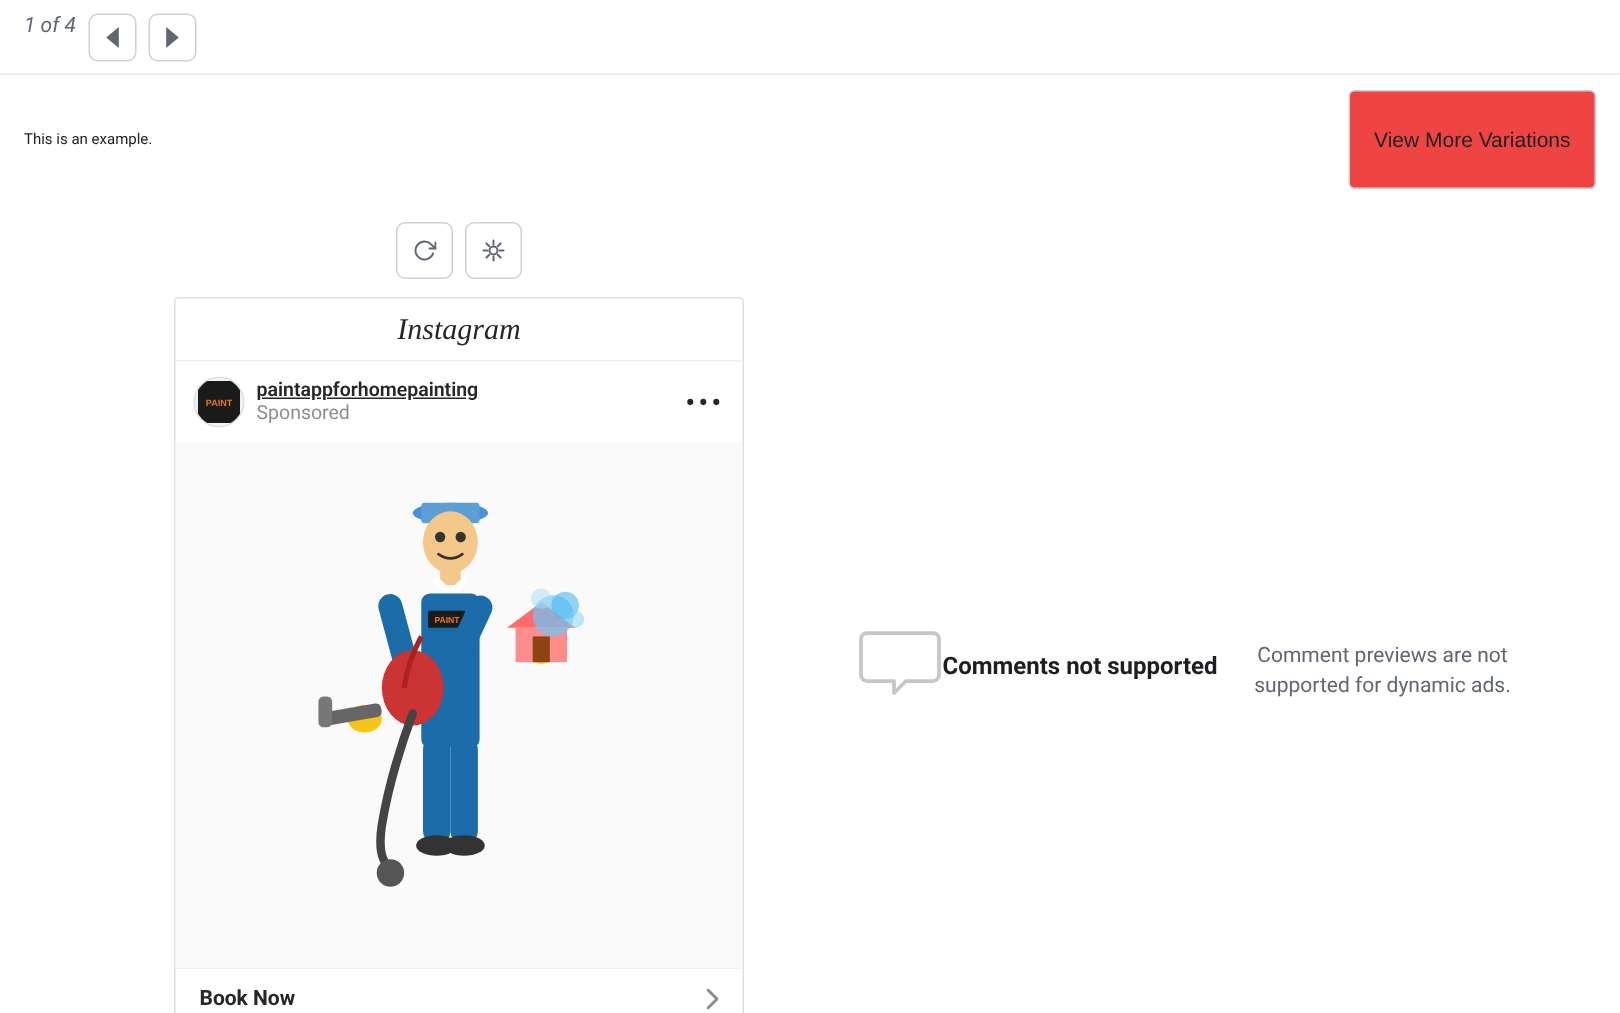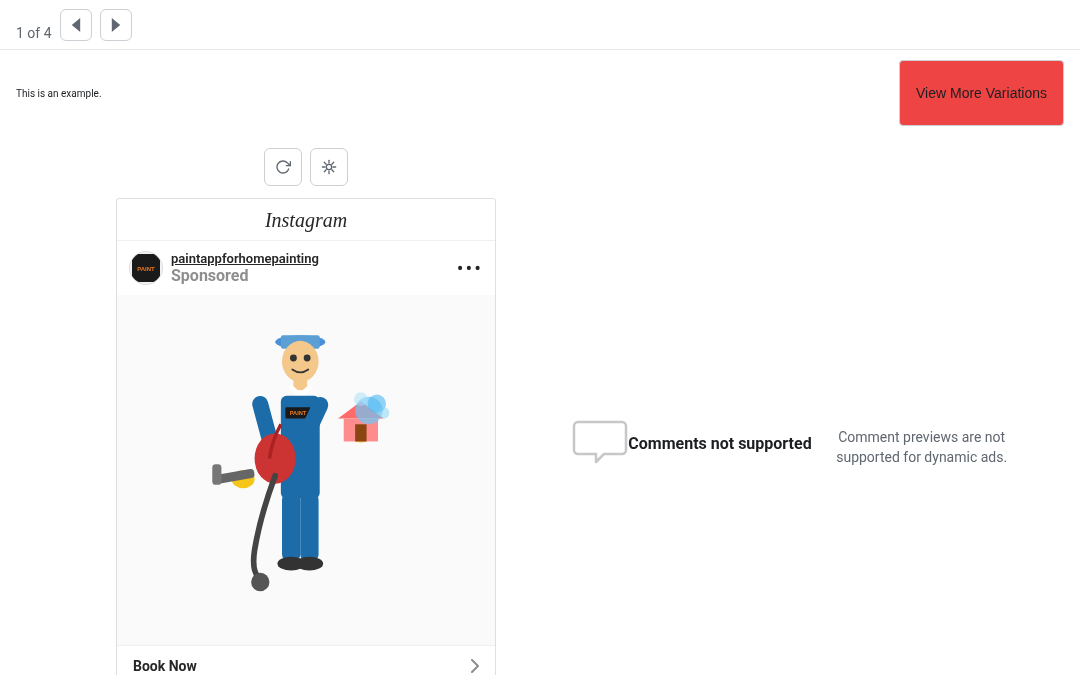--- a/index.html
+++ b/index.html
@@ -31,22 +31,23 @@
       border-radius: 6px;
       padding: 6px 12px;
       cursor: pointer;
       font-size: 14px;
       color: #1c1e21;
     }
     .feed-dropdown svg { width: 12px; height: 12px; fill: #606770; }
 
     .pagination-controls {
       display: flex;
-      align-items: flex-end;
+      align-items: flex-start;
       gap: 8px;
+      font-style: italic;
     }
     .page-indicator {
       font-size: 14px;
       color: #606770;
     }
     .nav-btn {
       display: flex;
       align-items: center;
       justify-content: center;
       width: 32px;
@@ -162,23 +163,22 @@
       overflow: hidden;
       flex-shrink: 0;
     }
     .account-name {
       font-size: 13px;
       font-weight: 600;
       color: #262626;
       text-decoration: underline;
     }
     .account-sponsored {
-      font-size: 16px;
+      font-size: 13px;
       color: #8e8e8e;
-      font-weight: bold;
     }
     .more-options {
       color: #262626;
       font-size: 20px;
       cursor: pointer;
       letter-spacing: 2px;
       line-height: 1;
     }
 
     

